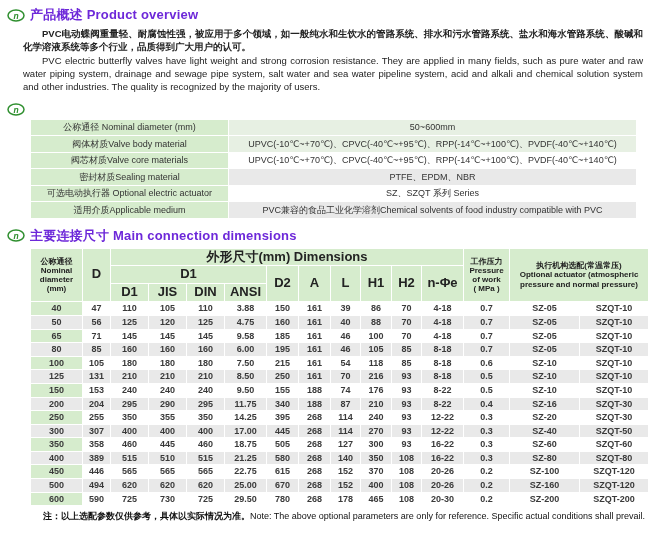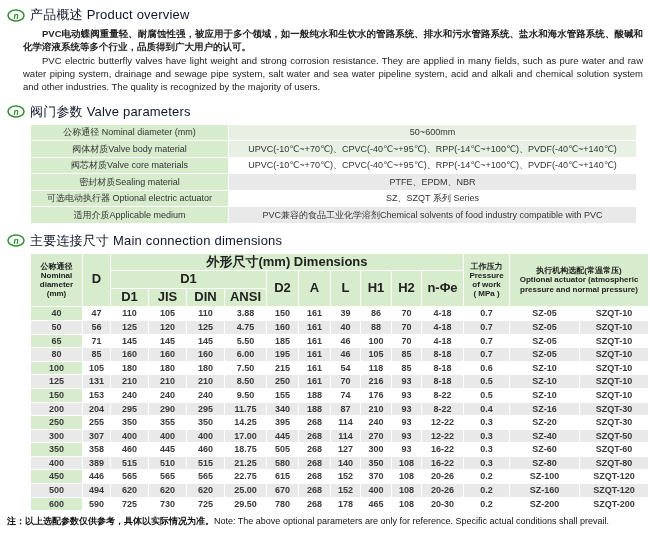--- a/index.html
+++ b/index.html
@@ -1,21 +1,21 @@
 <!DOCTYPE html>
 <html><head>
 <meta charset="utf-8">
 <style>
   * { margin:0; padding:0; box-sizing:border-box; }
   html,body { width:650px; height:554px; background:#fff; overflow:hidden;
     font-family:"Liberation Sans","DejaVu Sans",sans-serif; color:#222; }
   .page { padding:4px 5px 0 5px; }
 
   .sec-title { display:flex; align-items:center; gap:5px; margin:2px 0 3px 2px; }
-  .sec-title h2 { font-size:13px; font-weight:normal; color:#0f172a; letter-spacing:.2px; }
+  .sec-title h2 { font-size:13px; font-weight:bold; color:#6d28d9; letter-spacing:.2px; }
   .logo svg { display:block; }
 
   .para { font-size:9.5px; line-height:1.38; text-align:justify; margin:0 2px 1px 18px; text-indent:2em; }
   .para.zh { font-weight:bold; }
 
   
   .ptable { border-collapse:collapse; table-layout:fixed; width:607px; margin:2px 0 8px 25px; }
   .ptable td { border:1px solid #fff; font-size:9px; text-align:center; vertical-align:middle;
     height:16.5px; line-height:1.15; color:#333; padding:0 3px; }
   .ptable td.plabel { background:#d6eccd; width:198px; }
@@ -25,21 +25,21 @@
   
   .dtable { border-collapse:collapse; table-layout:fixed; width:618px; margin:2px 16px 3px 25px; }
   .dtable th { background:#d6eccd; border:1px solid #fff; font-size:13px; font-weight:bold;
     color:#222; text-align:center; vertical-align:middle; line-height:1.15; padding:1px 1px; }
   .dtable th.small { font-size:8px; font-weight:bold; white-space:pre-line; }
   .dtable tbody td { border:1px solid #fff; font-size:9px; font-weight:bold; color:#3a3a3a;
     text-align:center; vertical-align:middle; height:12.6px; line-height:12.6px; padding:0; background:#fff; }
   .dtable tbody tr:nth-child(even) td { background:#e9e9e9; }
   .dtable tbody td.idcell { background:#d6eccd; font-weight:bold; }
 
-  .note { font-size:9px; margin:4px 0 0 2px; color:#111; }
+  .note { font-size:9px; margin:4px 0 0 2px; color:#111;text-align:right; }
   .note .zh { font-weight:bold; }
 </style>
 </head>
 <body>
 
 <div class="page">
 
   <div class="sec-title">
     <span class="logo">
       <svg width="18" height="13" viewBox="0 0 36 26">
@@ -53,21 +53,20 @@
   <p class="para zh">PVC电动蝶阀重量轻、耐腐蚀性强，被应用于多个领域，如一般纯水和生饮水的管路系统、排水和污水管路系统、盐水和海水管路系统、酸碱和化学溶液系统等多个行业，品质得到广大用户的认可。</p>
   <p class="para en">PVC electric butterfly valves have light weight and strong corrosion resistance. They are applied in many fields, such as pure water and raw water piping system, drainage and sewage pipe system, salt water and sea water pipeline system, acid and alkali and chemical solution system and other industries. The quality is recognized by the majority of users.</p>
 
   <div class="sec-title" style="margin-top:9px">
     <span class="logo">
       <svg width="18" height="13" viewBox="0 0 36 26">
         <ellipse cx="18" cy="13" rx="16" ry="11" fill="none" stroke="#2f8f2f" stroke-width="3"></ellipse>
         <text x="13" y="19" font-size="17" font-style="italic" font-weight="bold" fill="#2f8f2f">n</text>
       </svg>
     </span>
-    <h2><span>阀门参数</span> <span>Valve parameters</span></h2>
   </div>
 
   <table class="ptable">
     <tbody>
         <tr>
           <td class="plabel">公称通径 Nominal diameter (mm)</td>
           <td class="pval">50~600mm</td>
         </tr>
         <tr>
           <td class="plabel">阀体材质Valve body material</td>
@@ -186,21 +185,21 @@
           <td>0.7</td>
           <td>SZ-05</td>
           <td>SZQT-10</td>
         </tr>
         <tr>
           <td class="idcell">65</td>
           <td>71</td>
           <td>145</td>
           <td>145</td>
           <td>145</td>
-          <td>5.50</td>
+          <td>9.58</td>
           <td>185</td>
           <td>161</td>
           <td>46</td>
           <td>100</td>
           <td>70</td>
           <td>4-18</td>
           <td>0.7</td>
           <td>SZ-05</td>
           <td>SZQT-10</td>
         </tr>

